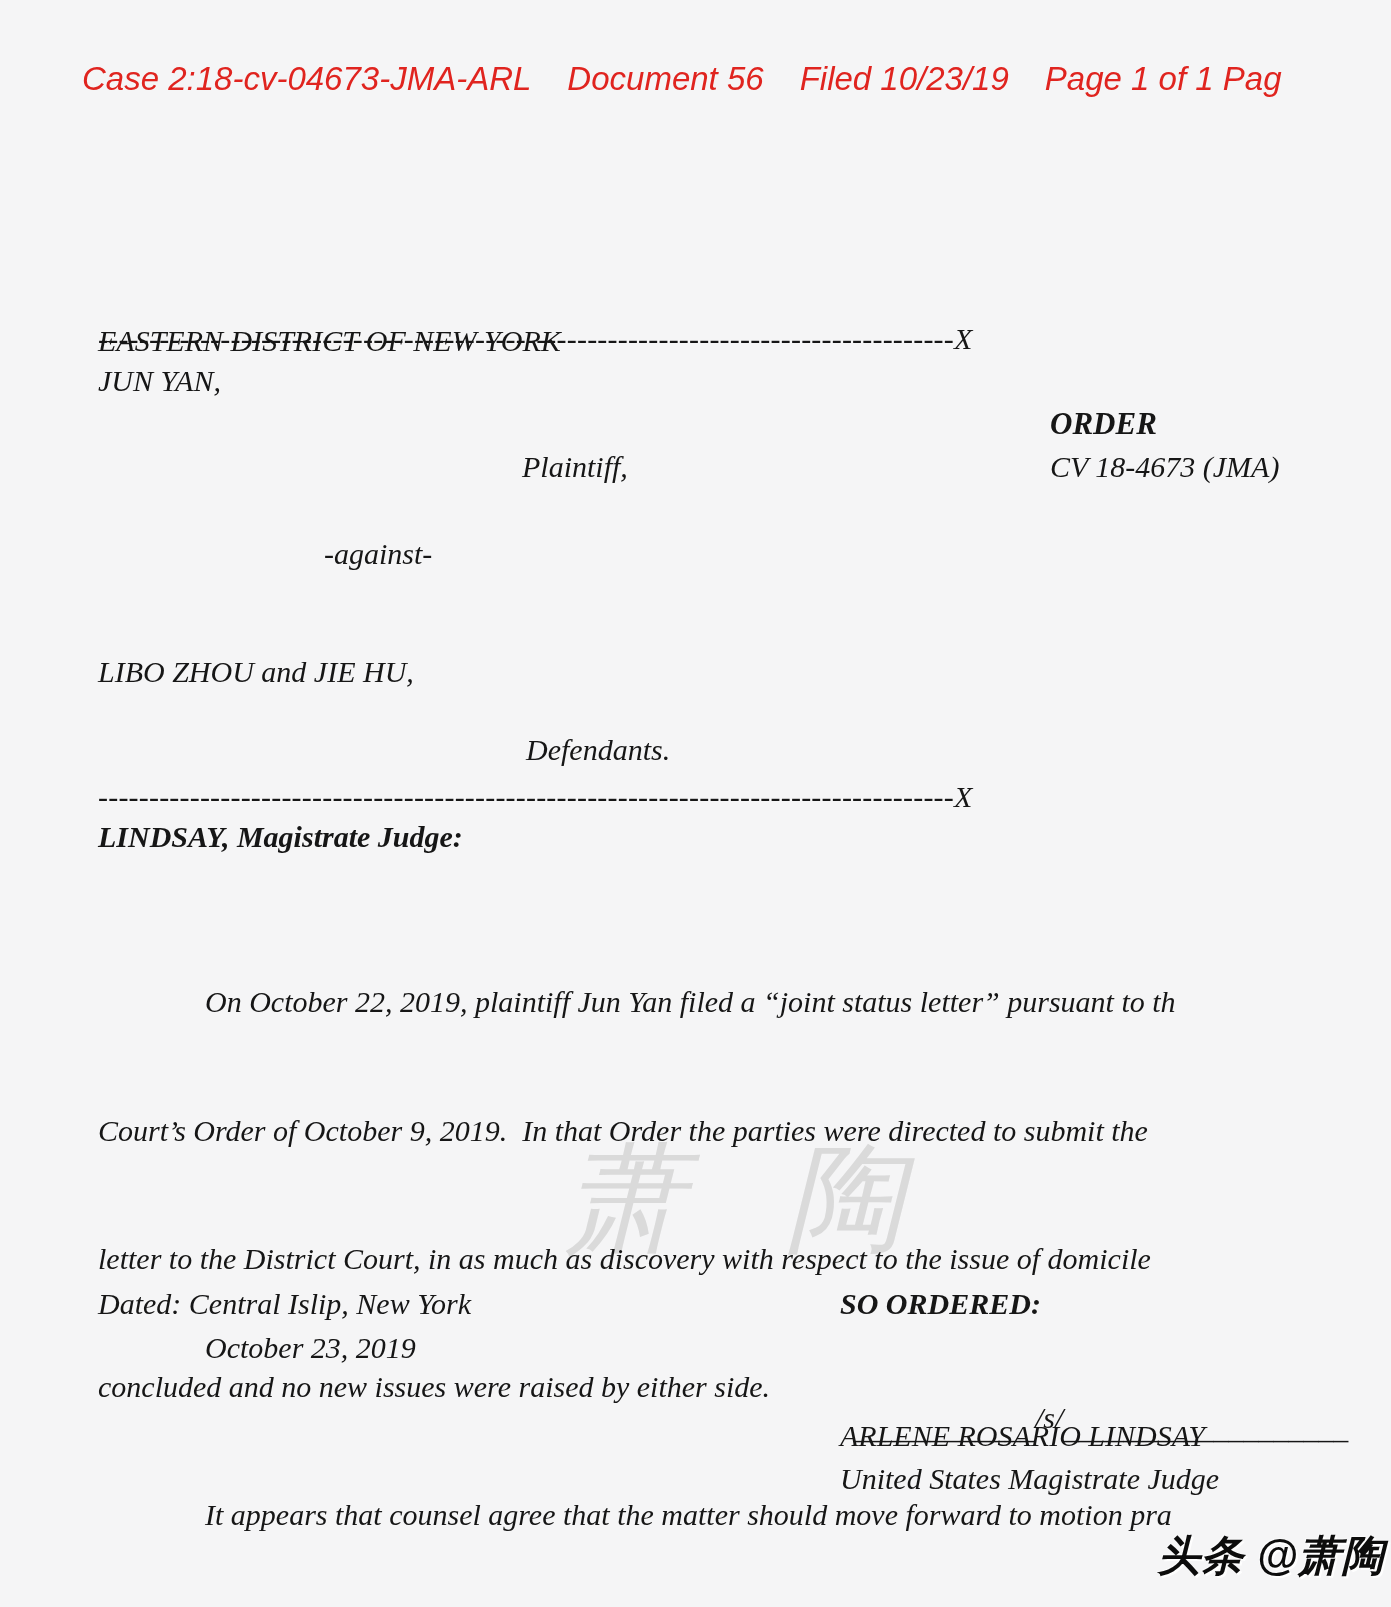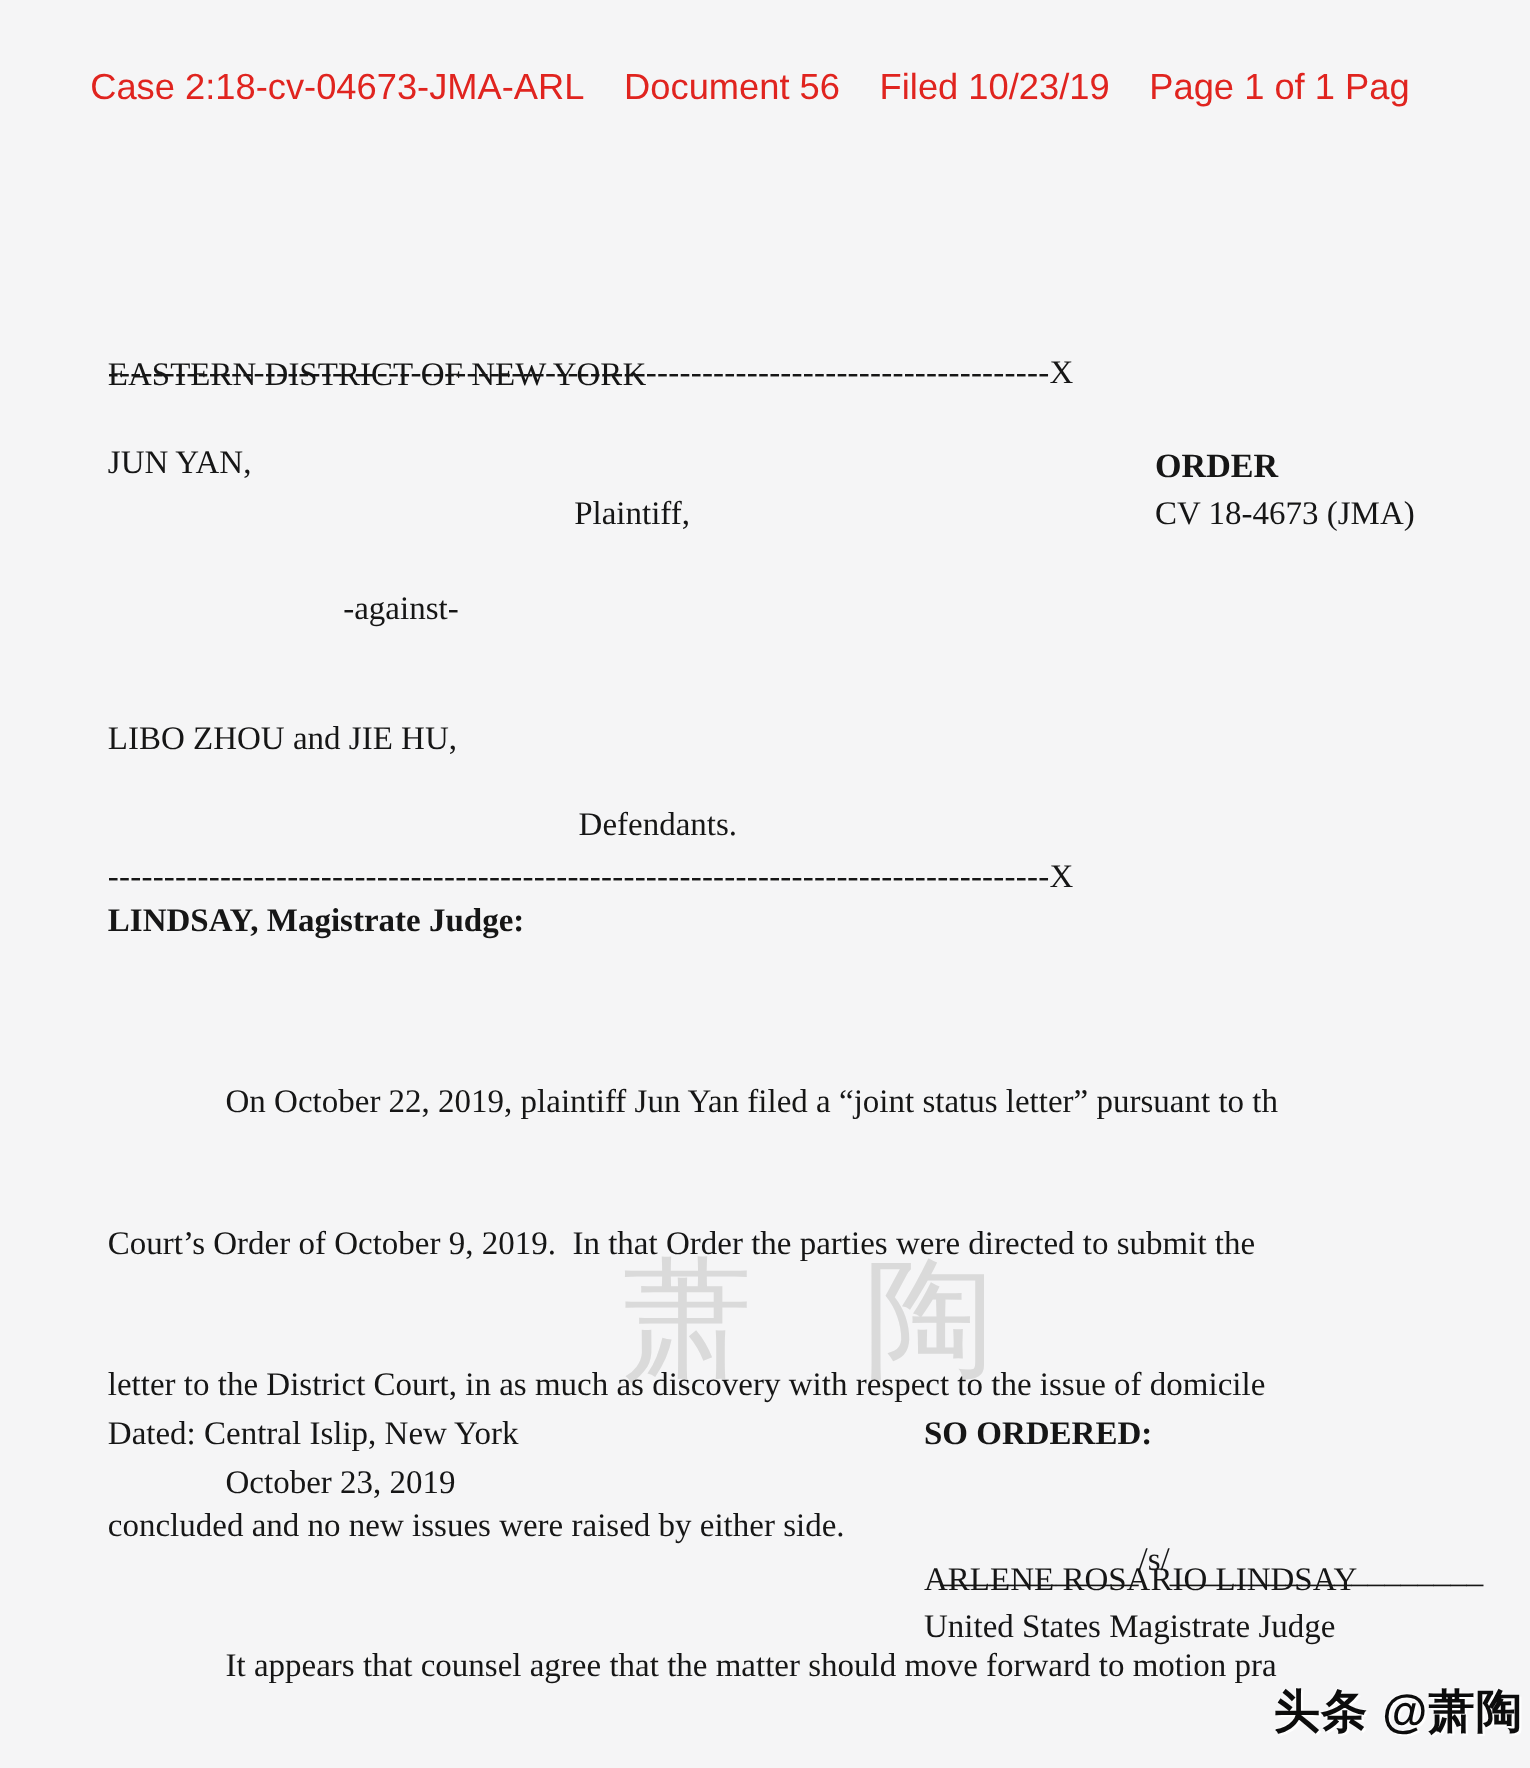--- a/index.html
+++ b/index.html
@@ -1,15 +1,15 @@
 <!DOCTYPE html>
 <html><head>
 <meta charset="utf-8">
 <style>
-  * { margin: 0; padding: 0; box-sizing: border-box; }
+  * { margin: 0; padding: 0; box-sizing: border-box; font-style: italic; }
   html, body { width: 1391px; height: 1607px; overflow: hidden; }
   body { background: #f5f5f6; position: relative; color: #161616; }
 
   .abs { position: absolute; white-space: pre; }
 
   
   .stamp {
     left: 82px; top: 60px;
     display: flex; gap: 36px;
     font-family: "Liberation Sans", sans-serif;
@@ -17,25 +17,25 @@
   }
 
   
   .doc { font-family: "Liberation Serif", serif; font-size: 30px; }
   .bold { font-weight: 700; }
 
   .court-block { left: 98px; top: 231px; line-height: 44px; }
   .divider1 { left: 98px; top: 322px; letter-spacing: 0.2px; }
   .divider2 { left: 98px; top: 780px; letter-spacing: 0.2px; }
 
-  .jun-yan      { left: 98px;  top: 364px; margin-top: 40px; }
+  .jun-yan      { left: 98px;  top: 364px; }
   .order-label  { left: 1050px; top: 406px; font-size: 31px; text-align: right; }
   .plaintiff    { left: 522px; top: 450px; }
   .case-number  { left: 1050px; top: 450px; }
-  .against      { left: 312px; top: 537px; }
+  .against      { left: 324px; top: 537px; }
   .defendants-names { left: 98px;  top: 655px; }
   .defendants-role  { left: 526px; top: 733px; }
   .judge-heading    { left: 98px;  top: 820px; }
 
   .body-text {
     left: 98px; top: 896px; width: 1293px; overflow: hidden;
     line-height: 42.7px;
   }
   .body-text .line { white-space: pre; }
   .body-text .indent { padding-left: 107px; }

